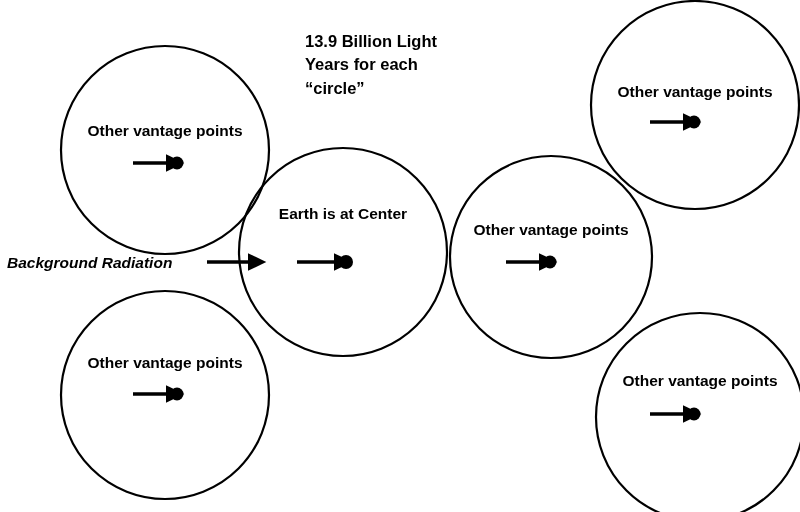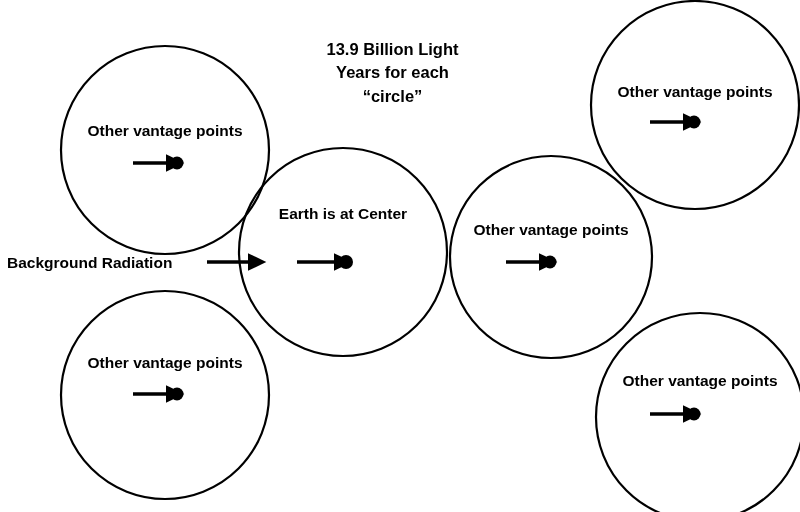--- a/index.html
+++ b/index.html
@@ -50,31 +50,30 @@
     fill: #000000;
     font-size: 15.5px;
   }
   .title-block {
     position: absolute;
     font-family: "Liberation Sans", sans-serif;
     font-weight: bold;
     font-size: 16.5px;
     line-height: 1.42;
     color: #000000;
-    text-align: center;
     white-space: pre-line;
-    margin-top: 8px;
   }
   .bg-radiation-label {
     position: absolute;
     font-family: "Liberation Sans", sans-serif;
     font-weight: bold;
     font-size: 15.5px;
     color: #000000;
     white-space: nowrap;
+    font-style: italic;
   }
 </style>
 </head>
 <body>
 
 <div id="diagram-root">
 
   <svg id="diagram-svg" viewBox="0 0 800 512" xmlns="http://www.w3.org/2000/svg">
     <defs>
       <marker id="arrowhead" markerWidth="6" markerHeight="6" refX="0.6" refY="3" orient="auto" markerUnits="strokeWidth">

